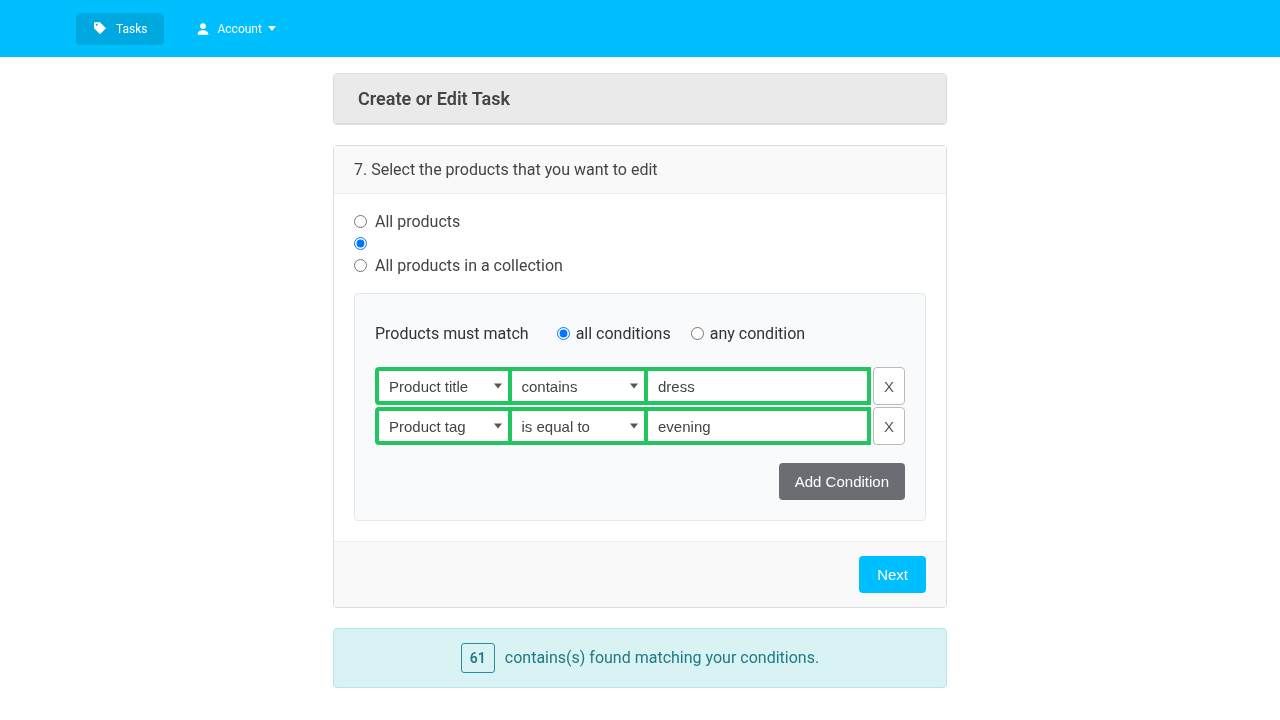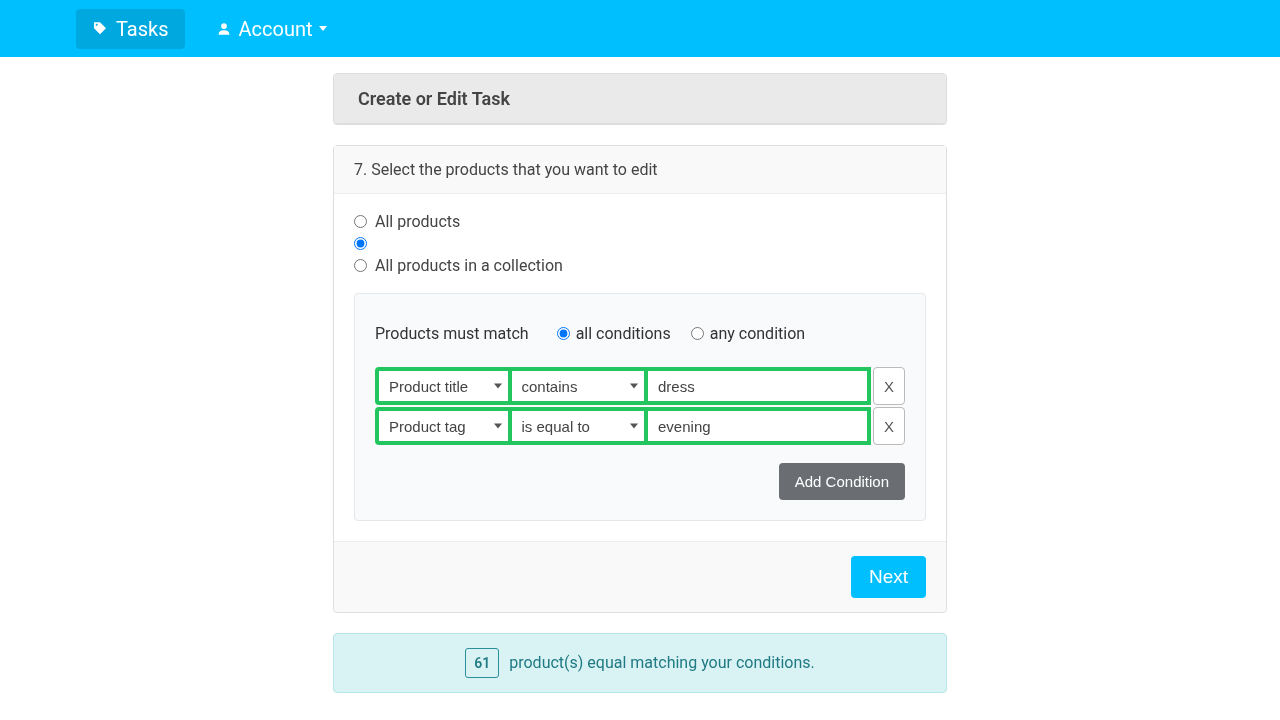--- a/index.html
+++ b/index.html
@@ -1,19 +1,19 @@
 <!DOCTYPE html>
 <html><head>
 <meta charset="utf-8">
 <style>
 * { box-sizing: border-box; margin: 0; padding: 0; }
 body { font-family: -apple-system, BlinkMacSystemFont, "Segoe UI", Roboto, "Helvetica Neue", Arial, sans-serif; font-size: 16px; color: #333; background: #fff; }
 
 .navbar { background: #00bfff; height: 57px; display: flex; align-items: center; padding: 0 0 0 76px; }
-.nav-item { display: flex; align-items: center; padding: 8px 16px; color: #fff; cursor: pointer; border-radius: 4px; font-size: 20px; }
+.nav-item { display: flex; align-items: center; padding: 8px 16px; color: #fff; cursor: pointer; border-radius: 4px; font-size: 12px; }
 .nav-item.active { background: #00a8e0; }
 .nav-item .icon { margin-right: 8px; }
 .nav-item.account { margin-left: 16px; }
 .caret { margin-left: 6px; display: inline-block; width: 0; height: 0; border-left: 4px solid transparent; border-right: 4px solid transparent; border-top: 5px solid #fff; }
 
 .container { max-width: 614px; margin: 0 auto; padding-top: 16px; }
 
 .panel { border: 1px solid #ddd; border-radius: 4px; margin-bottom: 20px; }
 .panel-header { background: #eaeaea; padding: 14px 24px; border-bottom: 1px solid #ddd; border-radius: 4px 4px 0 0; }
 .panel-header h3 { font-size: 18px; font-weight: 600; color: #444; }
@@ -38,21 +38,21 @@
 .select-wrap::after { content: ""; position: absolute; right: 10px; top: 50%; transform: translateY(-50%); width: 0; height: 0; border-left: 4px solid transparent; border-right: 4px solid transparent; border-top: 5px solid #555; pointer-events: none; }
 .cond-field { width: 164px; border-radius: 4px 0 0 4px; }
 .cond-op { width: 164px; border-left: none; }
 .cond-val { flex: 1; border-left: none; border-radius: 0; }
 .cond-remove { width: 38px; border: 1px solid #bbb; background: #fff; color: #555; font-size: 15px; cursor: pointer; border-radius: 4px; margin-left: 2px; }
 
 .add-cond-wrap { display: flex; justify-content: flex-end; margin-top: 18px; }
 .btn-add { background: #6a6e73; color: #fff; border: none; padding: 10px 16px; border-radius: 4px; font-size: 15px; cursor: pointer; }
 
 .footer-bar { background: #f9f9f9; border-top: 1px solid #eee; padding: 14px 20px; display: flex; justify-content: flex-end; border-radius: 0 0 4px 4px; margin-top: 20px; }
-.btn-next { background: #00bfff; color: #fff; border: none; padding: 10px 18px; border-radius: 4px; font-size: 19px; cursor: pointer; }
+.btn-next { background: #00bfff; color: #fff; border: none; padding: 10px 18px; border-radius: 4px; font-size: 15px; cursor: pointer; }
 
 .alert { background: #d9f3f5; border: 1px solid #b8e6ea; border-radius: 4px; padding: 14px 20px; text-align: center; color: #207a83; font-size: 16px; }
 .alert-count { display: inline-block; border: 1px solid #2a8f99; border-radius: 3px; padding: 6px 8px; font-weight: 600; font-size: 14px; color: #207a83; margin-right: 6px; }
 
 svg { display: block; }
 </style>
 </head>
 <body>
 
 <div class="navbar">
@@ -148,15 +148,15 @@
       </div>
     </div>
 
     <div class="footer-bar">
       <button class="btn-next">Next</button>
     </div>
   </div>
 
   <div class="alert">
     <span class="alert-count">61</span>
-    <span>product(s) equal matching your conditions.</span>
+    <span>contains(s) found matching your conditions.</span>
   </div>
 </div>
 
 </body></html>

